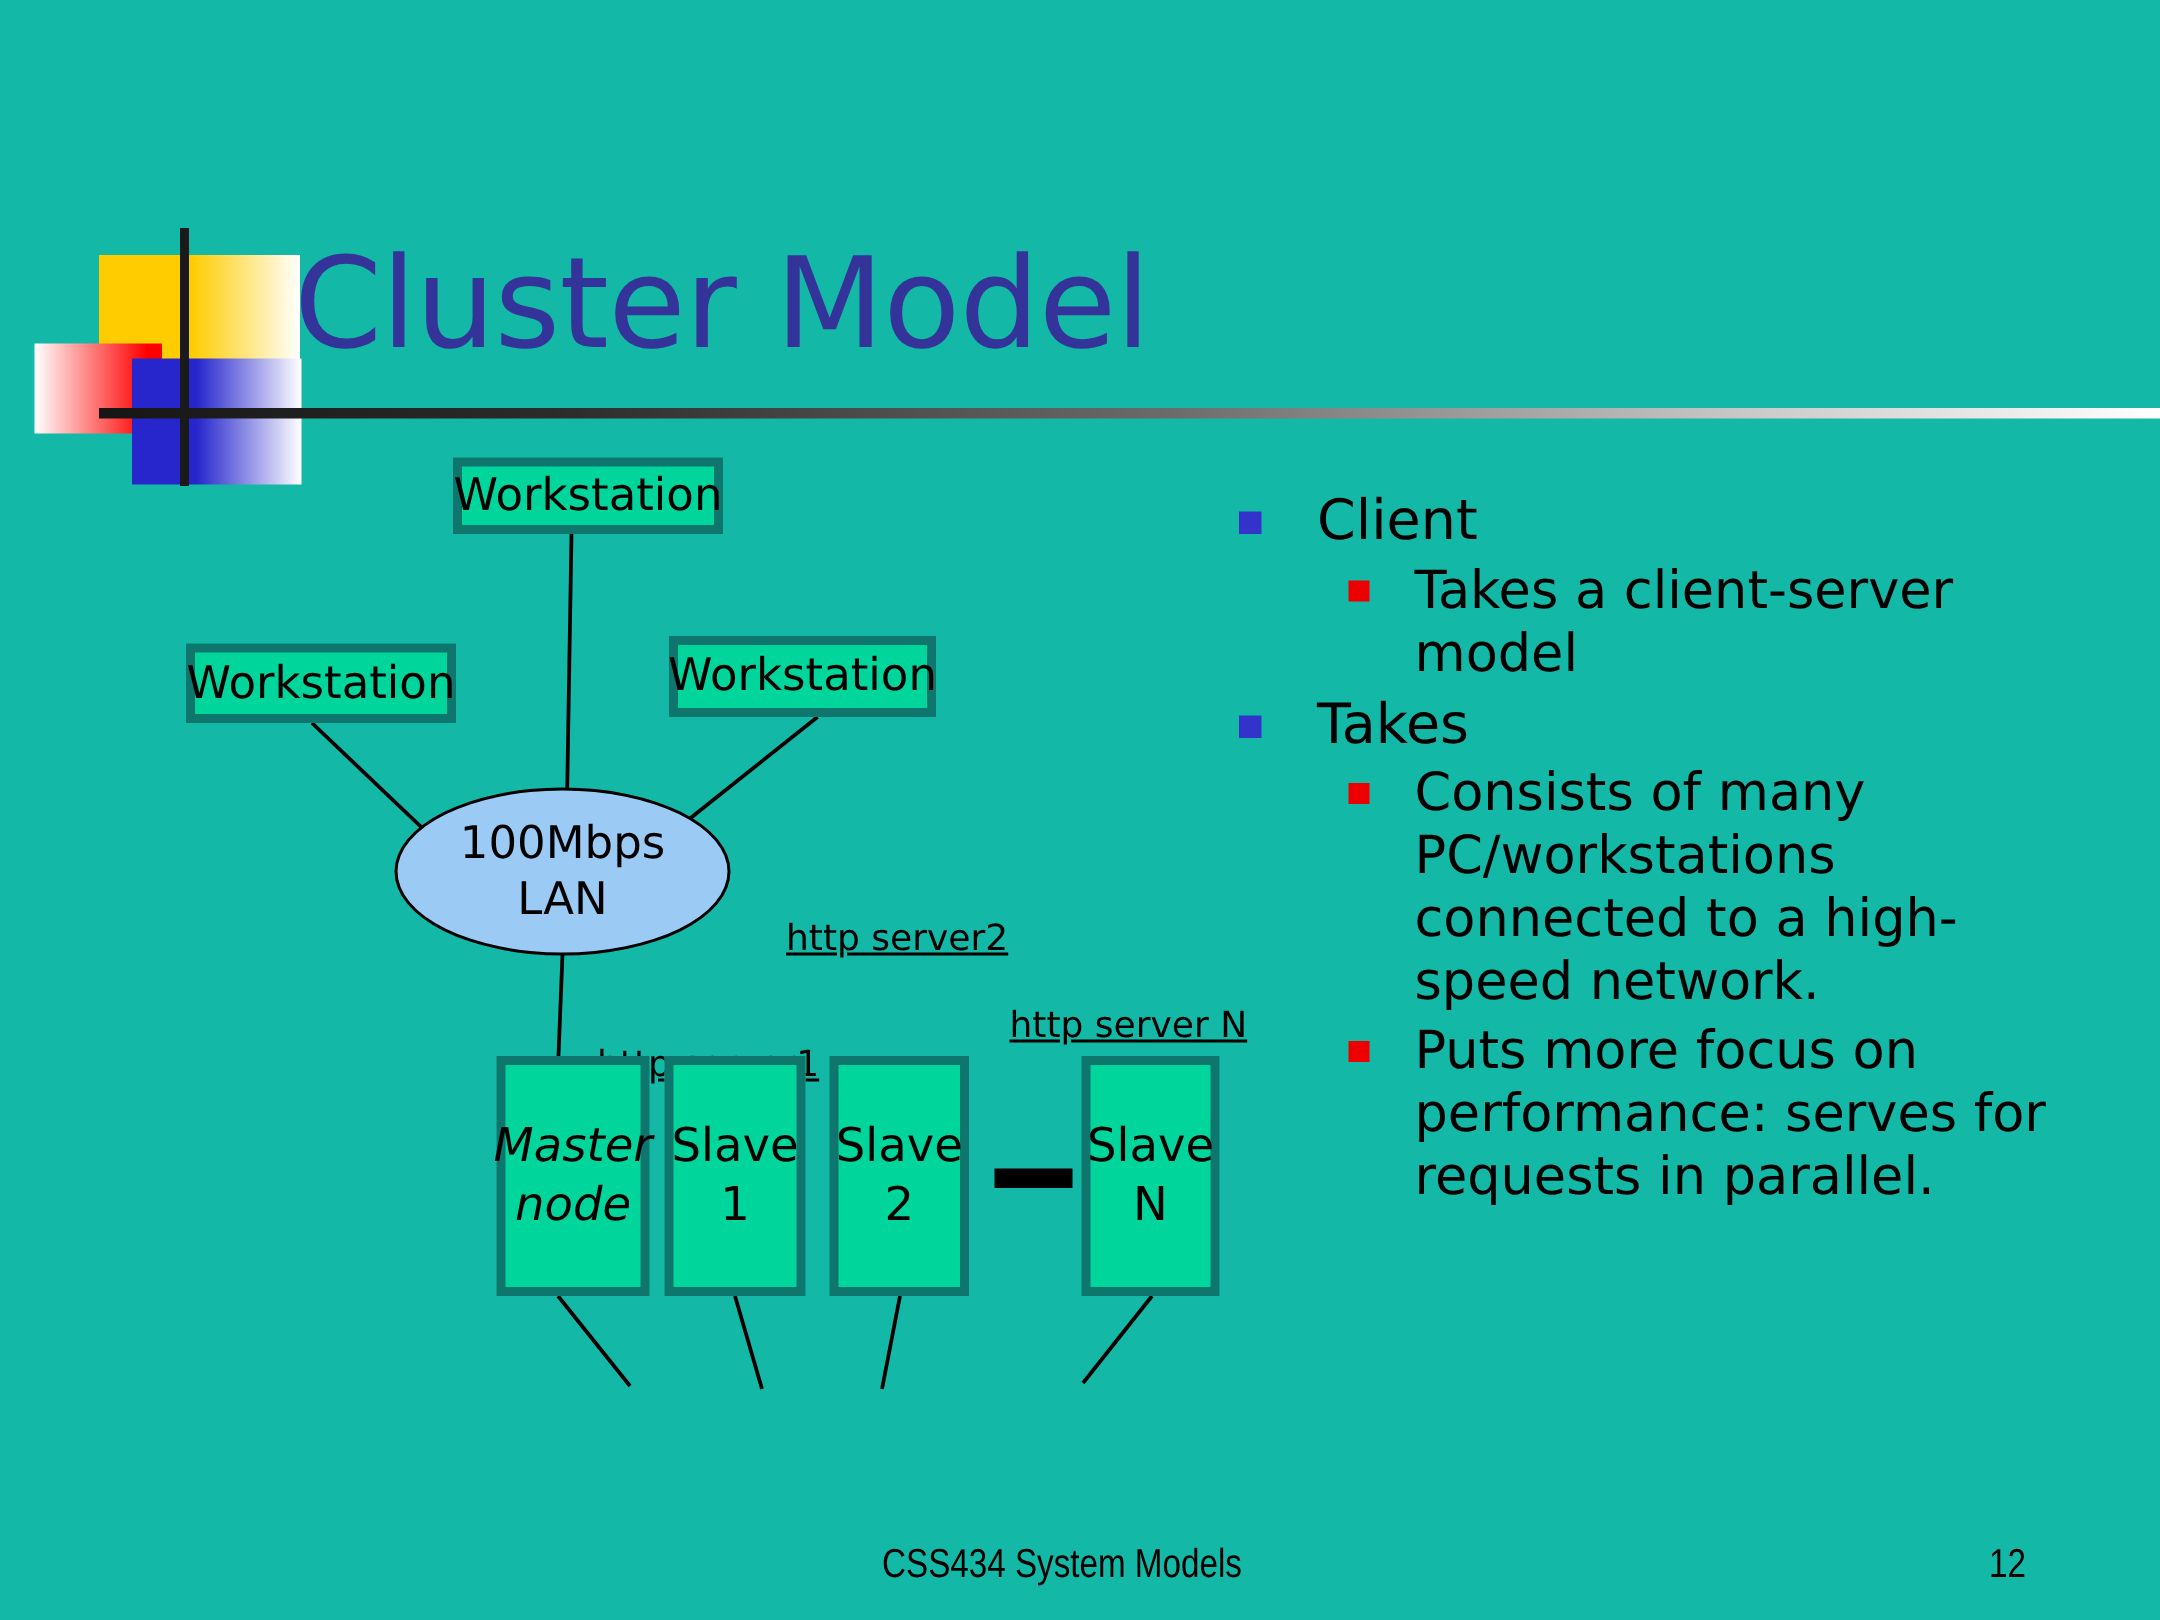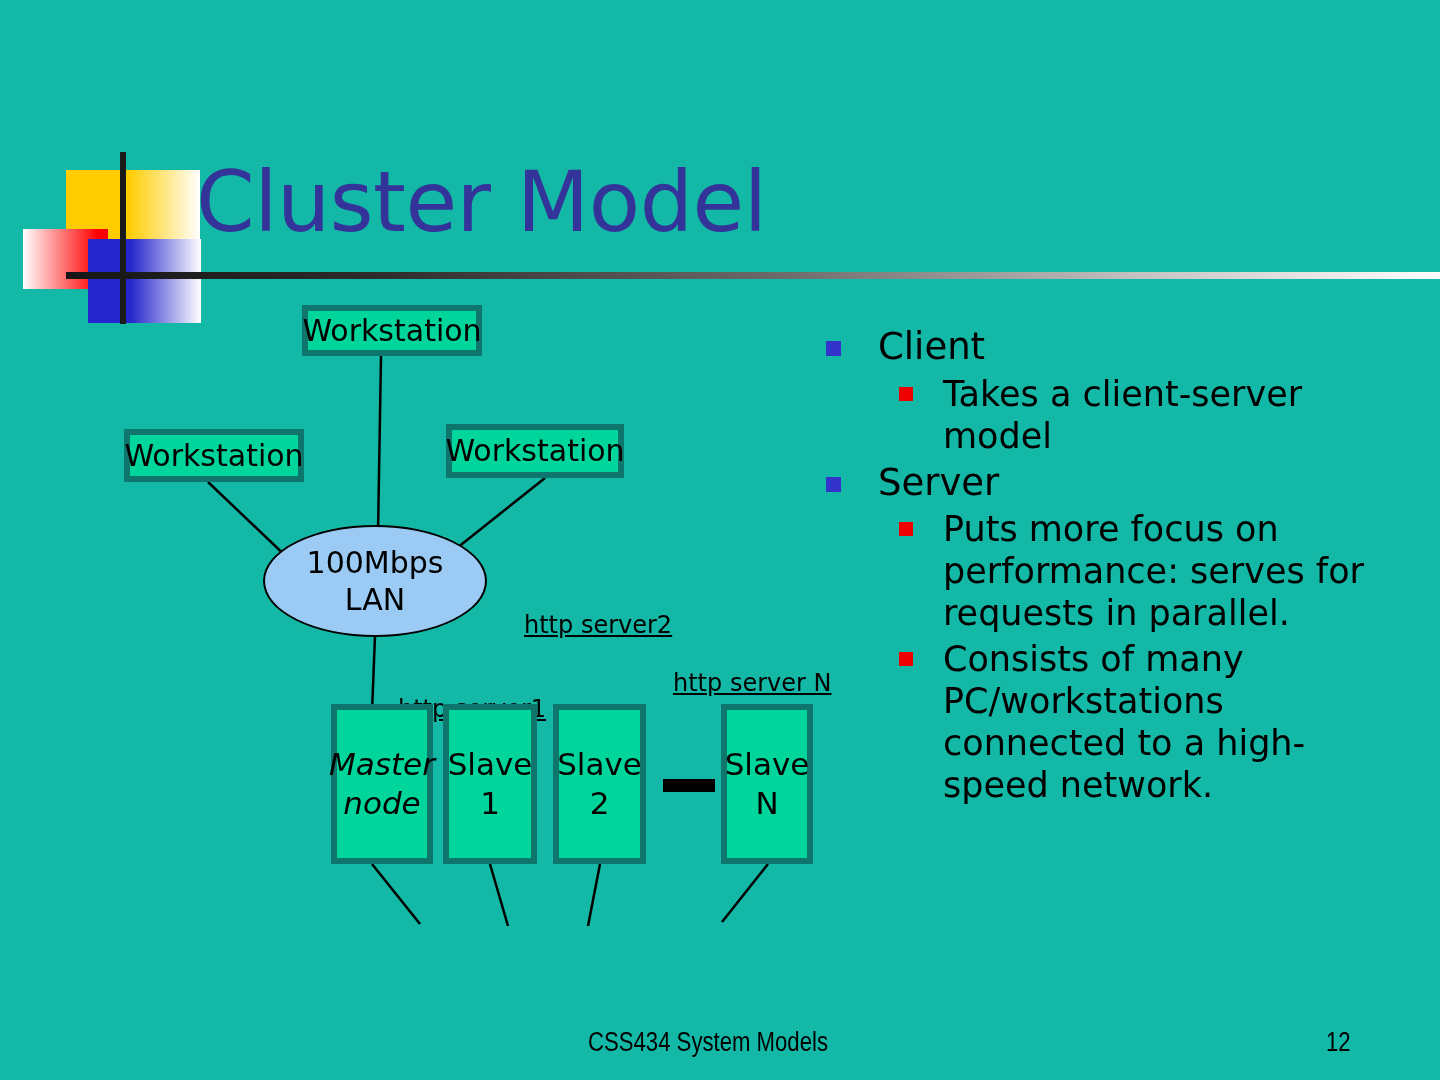--- a/index.html
+++ b/index.html
@@ -238,28 +238,28 @@
     <div class="lvl1">
       <span class="bullet-sq"></span>
       <span>Client</span>
     </div>
     <div class="lvl2">
       <span class="bullet-sq"></span>
       <span>Takes a client-server model</span>
     </div>
     <div class="lvl1">
       <span class="bullet-sq"></span>
-      <span>Server</span>
+      <span>Takes</span>
     </div>
     <div class="lvl2">
       <span class="bullet-sq"></span>
+      <span>Consists of many PC/workstations connected to a high-speed network.</span>
+    </div>
+    <div class="lvl2">
+      <span class="bullet-sq"></span>
       <span>Puts more focus on performance: serves for requests in parallel.</span>
-    </div>
-    <div class="lvl2">
-      <span class="bullet-sq"></span>
-      <span>Consists of many PC/workstations connected to a high-speed network.</span>
     </div>
   </div>
 
   <div class="footer-text" id="footer-center">CSS434 System Models</div>
   <div class="footer-text" id="footer-page">12</div>
 
 </div>
 
 </body></html>

